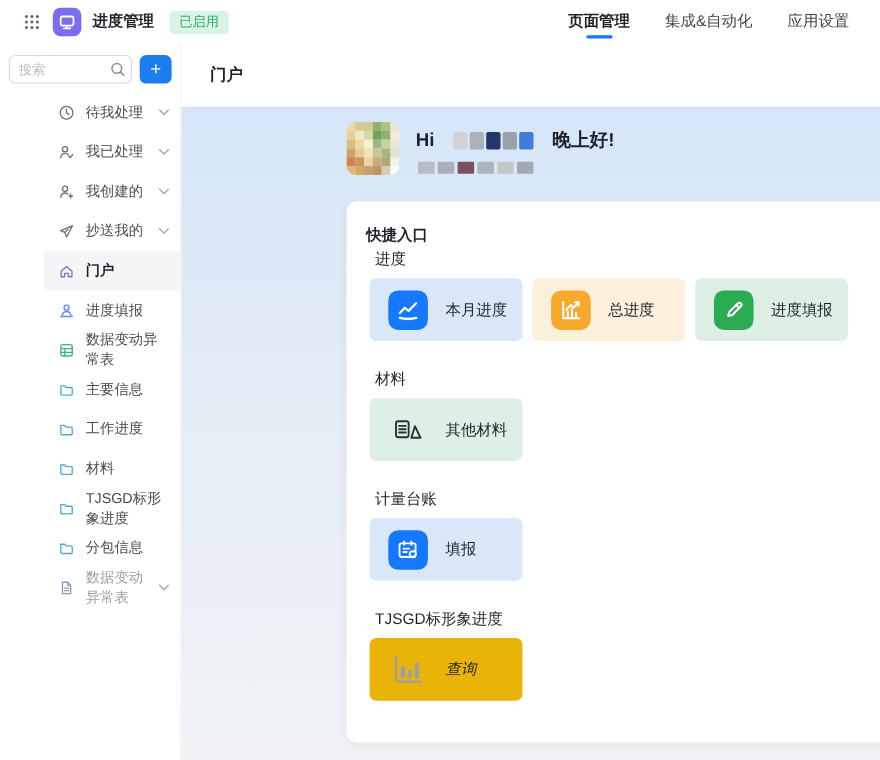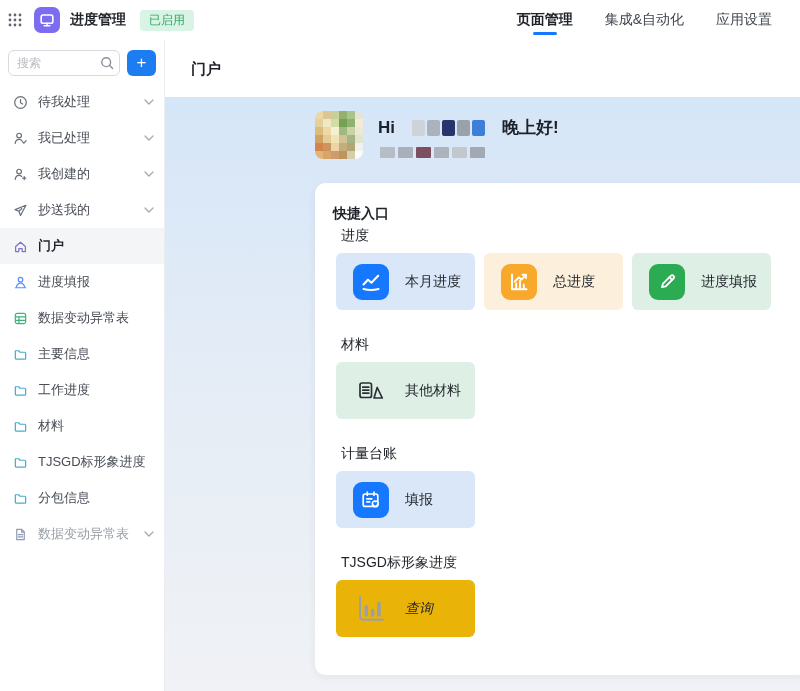--- a/index.html
+++ b/index.html
@@ -1,21 +1,21 @@
 <!DOCTYPE html>
 <html><head>
 <meta charset="utf-8">
 <style>
   * { margin:0; padding:0; box-sizing:border-box; }
   html,body { width:800px; height:691px; overflow:hidden; background:#fff;
     font-family:"Liberation Sans","DejaVu Sans",sans-serif; color:#1f2329; }
 
   
   .topbar { height:40px; display:flex; align-items:center; justify-content:space-between; background:#fff; }
-  .topbar-left { display:flex; align-items:center; gap:10px; padding-left:6px; }
+  .topbar-left { display:flex; align-items:center; gap:10px; padding-left:20px; }
   .grid-icon { width:18px; height:18px; display:flex; align-items:center; justify-content:center; cursor:pointer; }
   .app-logo { width:26px; height:26px; border-radius:7px; background:#7b6cf0; display:flex; align-items:center; justify-content:center; }
   .app-title { font-size:14px; font-weight:700; color:#1f2329; }
   .status-badge { margin-left:4px; background:#d9f4e4; color:#32a867; font-size:12px; padding:2px 9px; border-radius:4px; }
   .topbar-tabs { display:flex; gap:32px; padding-right:28px; height:40px; align-items:center; }
   .tab { position:relative; font-size:14px; color:#41464f; height:40px; display:flex; align-items:center; cursor:pointer; }
   .tab.active { color:#1f2329; font-weight:700; }
   .tab .underline { position:absolute; bottom:5px; left:50%; transform:translateX(-50%); width:24px; height:3px; border-radius:2px; background:#1677ff; }
 
   
@@ -23,21 +23,21 @@
   .sidebar { width:165px; border-right:1px solid #ebedf0; padding-top:10px; background:#fff; flex:none; }
   .main { flex:1; display:flex; flex-direction:column; min-width:0; }
 
   
   .search-row { display:flex; gap:7px; margin:0 8px; }
   .search-box { flex:1; position:relative; }
   .search-box input { width:100%; height:26px; border:1px solid #d8dadd; border-radius:6px; padding:0 22px 0 8px; font-size:12px; color:#41464b; outline:none; }
   .search-box input::placeholder { color:#b8bcc2; }
   .search-box .sicon { position:absolute; right:6px; top:6px; }
   .add-btn { width:29px; height:26px; border:none; border-radius:6px; background:#1c7df0; color:#fff; font-size:17px; line-height:24px; cursor:pointer; }
-  .menu { margin-top:8px; }
+  .menu { margin-top:8px;padding-left:40px; }
   .menu-item { height:36px; display:flex; align-items:center; gap:10px; padding:0 10px 0 12px; font-size:13px; color:#474c55; cursor:pointer; }
   .menu-item .mi-icon { width:16px; height:16px; display:flex; align-items:center; justify-content:center; flex:none; }
   .menu-item .mi-chevron { margin-left:auto; display:flex; }
   .menu-item.active { background:#f4f5f7; color:#1f2329; font-weight:700; }
   .menu-item.muted { color:#9aa0a8; }
 
   
   .page-header { height:57px; background:#fff; }
   .page-header h1 { font-size:15px; font-weight:700; color:#1f2329; line-height:57px; margin-left:26px; }
   .content { position:relative; height:594px; background:linear-gradient(180deg,#d5e6f8 0%,#e4ecf6 45%,#f0f2f5 100%); }

